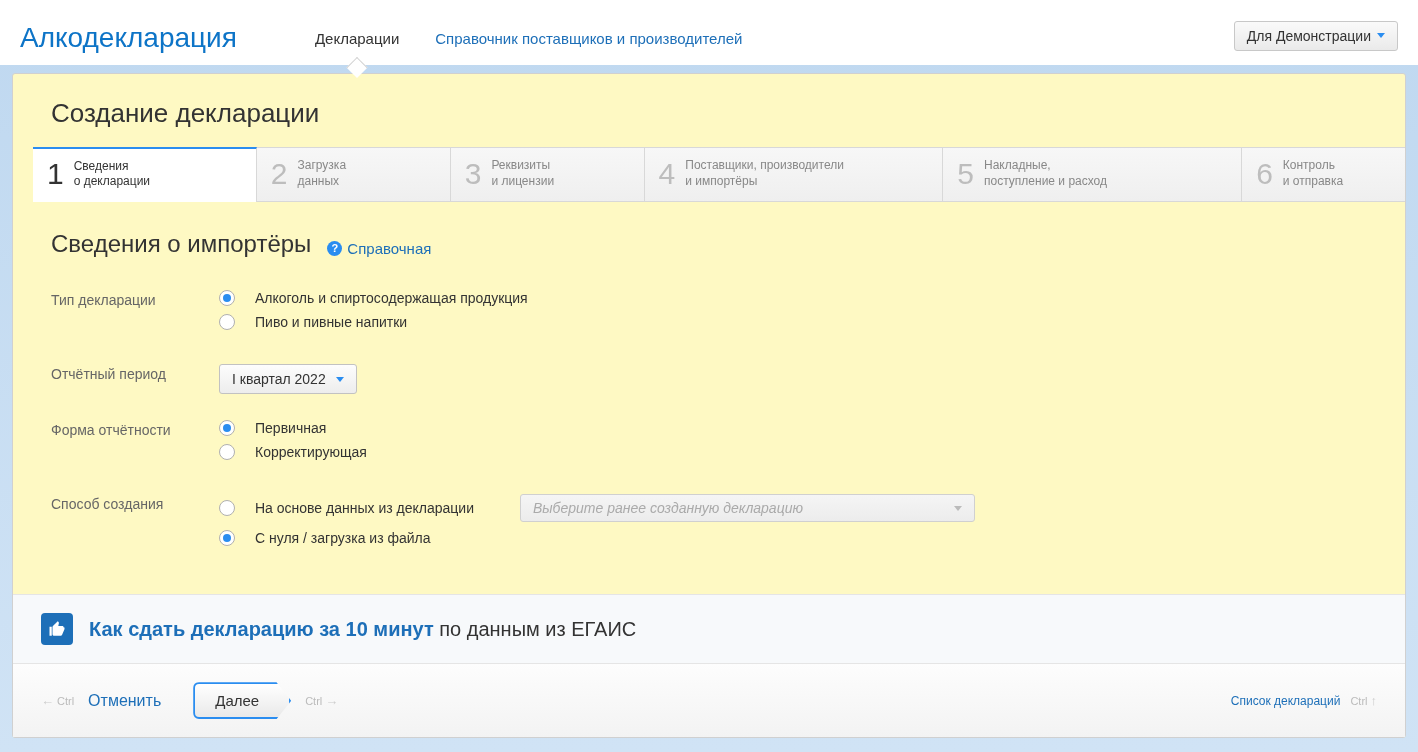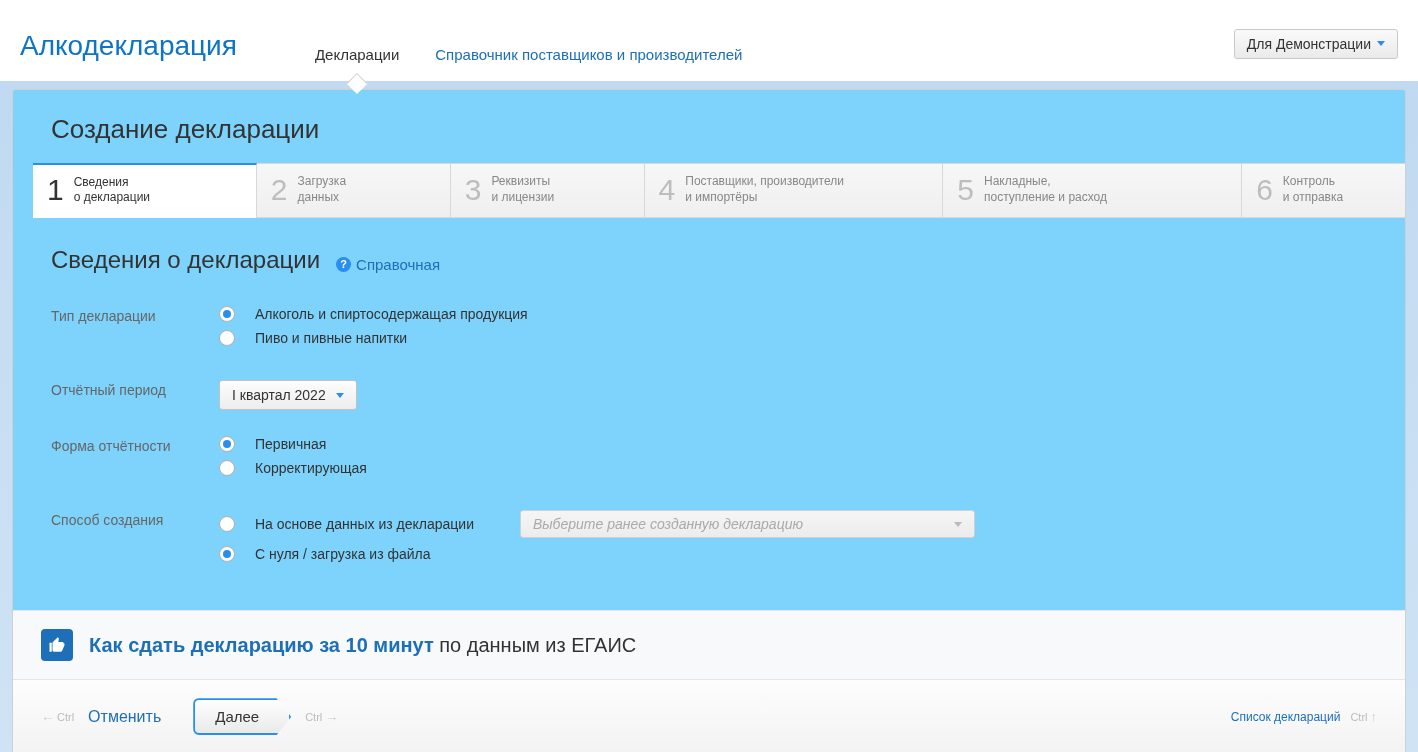--- a/index.html
+++ b/index.html
@@ -10,21 +10,21 @@
       font-size: 14px;
       color: #333;
     }
     .topbar {
       display: flex;
       align-items: center;
       padding: 6px 20px 0 20px;
       background: #fff;
       border-bottom: 0;
       position: relative;
-      height: 81px;
+      height: 65px;
     }
     .app-title {
       color: #0d74c7;
       font-size: 28px;
       font-weight: normal;
       margin-right: 60px;
       padding-top: 4px;
     }
     .nav-tabs {
       display: flex;
@@ -69,21 +69,21 @@
       gap: 6px;
     }
     .caret-down {
       width: 0; height: 0;
       border-left: 4px solid transparent;
       border-right: 4px solid transparent;
       border-top: 5px solid #2a8df0;
     }
     .main-panel {
       margin: 8px 12px 0 12px;
-      background: #7dd3fc;
+      background: #fef9c3;
       border: 1px solid #d0d0d0;
       border-radius: 3px;
       position: relative;
       z-index: 2;
     }
     .page-title {
       font-size: 26px;
       color: #333;
       padding: 24px 38px 18px 38px;
       font-weight: normal;
@@ -326,21 +326,21 @@
       <span class="step-text"><span>Накладные,</span><br><span>поступление и расход</span></span>
     </div>
     <div class="step">
       <span class="step-num">6</span>
       <span class="step-text"><span>Контроль</span><br><span>и отправка</span></span>
     </div>
   </div>
 
   <div class="content">
     <div class="section-title-row">
-      <span class="section-title">Сведения о декларации</span>
+      <span class="section-title">Сведения о импортёры</span>
       <span class="help-link">
         <span class="help-icon">?</span>
         <span>Справочная</span>
       </span>
     </div>
 
     <div class="form-row">
       <div class="form-label">Тип декларации</div>
       <div class="form-field">
         <div class="radio-row">

